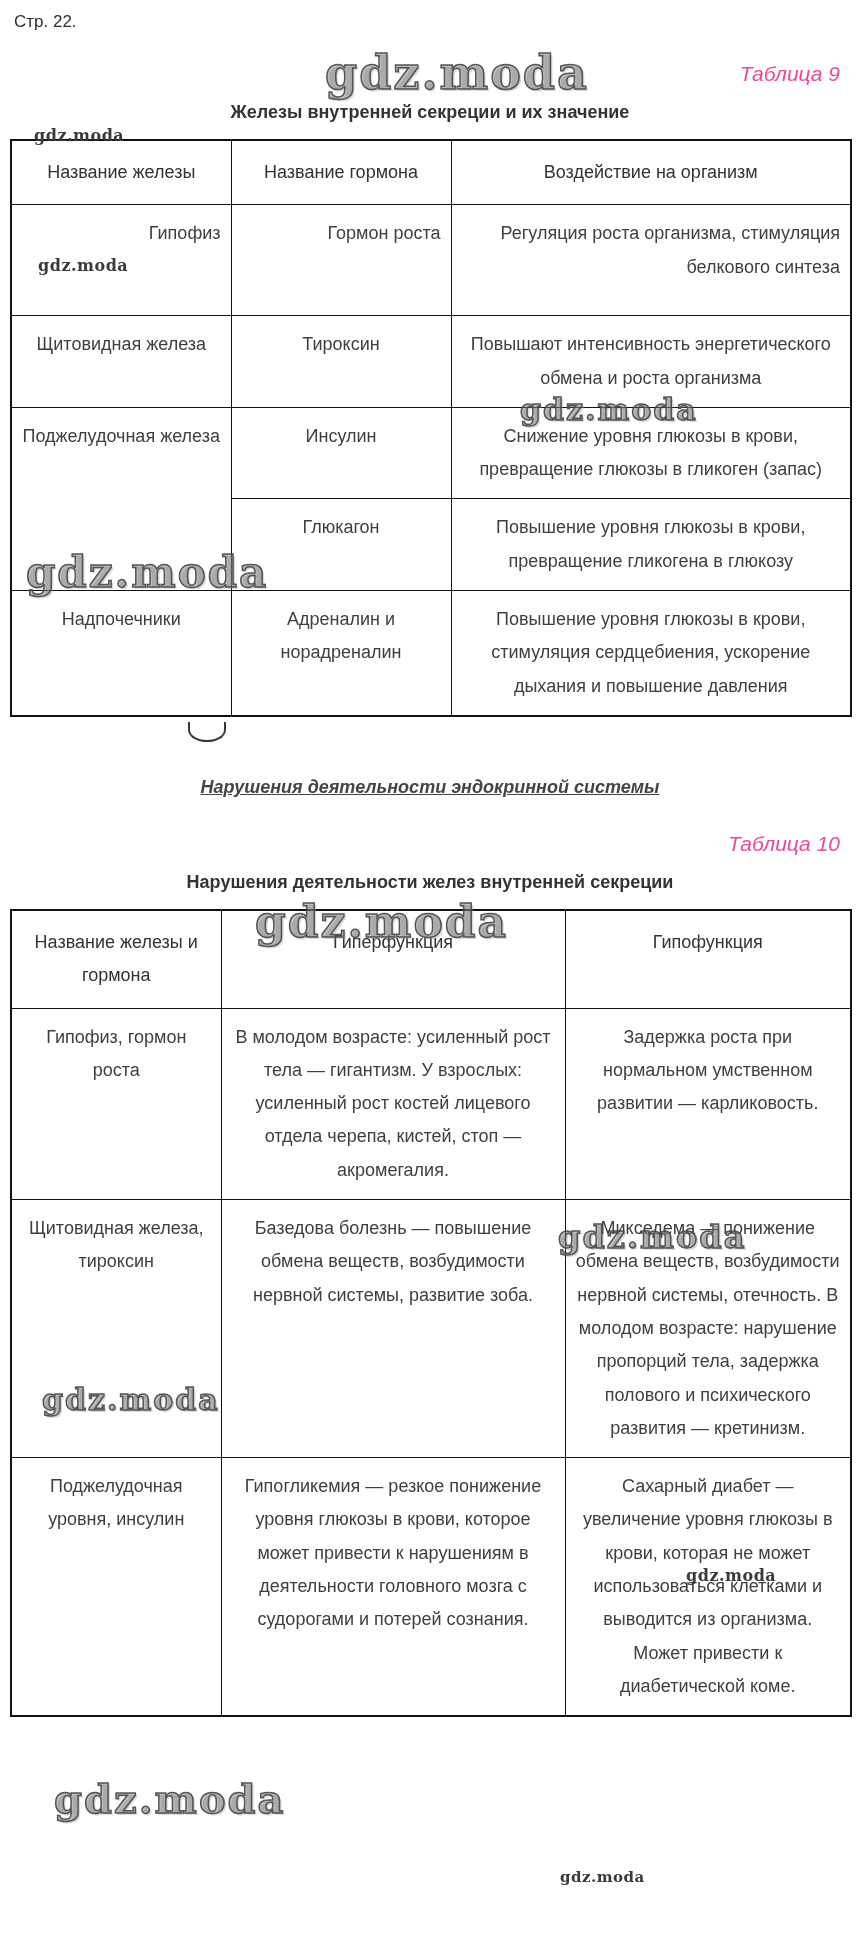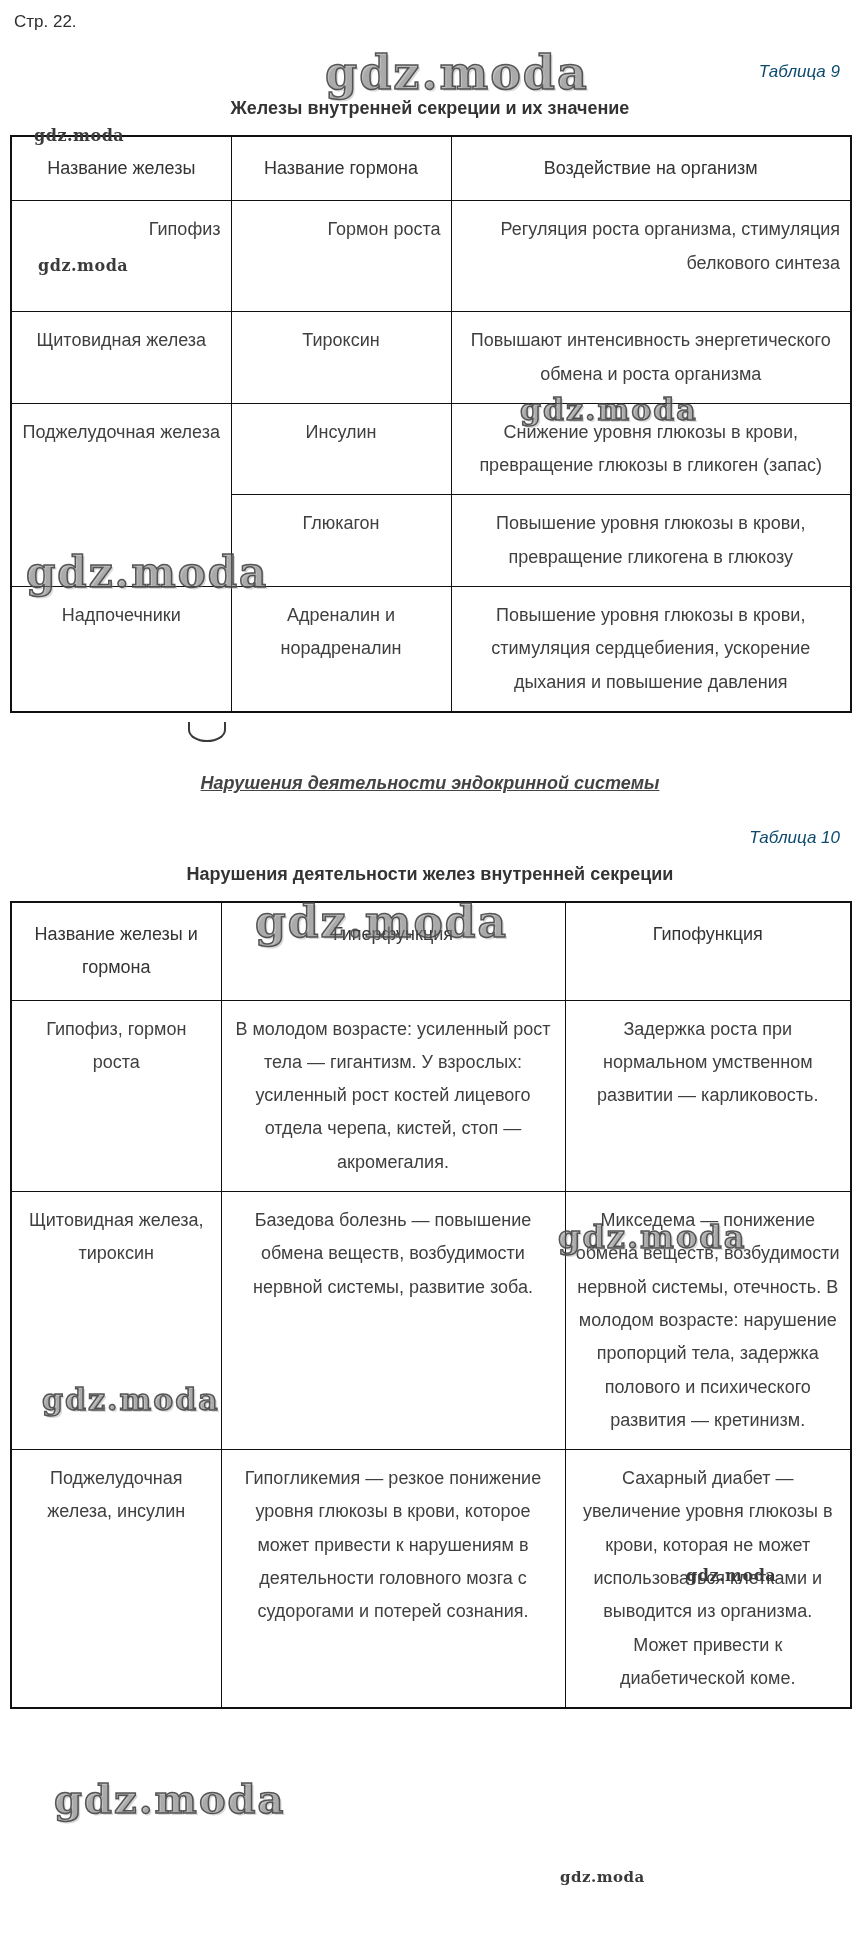--- a/index.html
+++ b/index.html
@@ -13,22 +13,22 @@
     overflow: hidden;
   }
   .page-label {
     padding: 12px 0 0 14px;
     font-size: 17px;
     color: #2e2e2e;
   }
   .caption {
     text-align: right;
     font-style: italic;
-    font-size: 17px;
-    color: #0c4a6e;
+    font-size: 21px;
+    color: #ec4899;
     padding-right: 20px;
   }
   .caption.t9  { margin-top: 30px; }
   .caption.t10 { margin-top: 34px; }
   .table-title {
     text-align: center;
     font-weight: 700;
     font-size: 18px;
     color: #333333;
     margin-top: 16px;
@@ -175,21 +175,21 @@
         <td>Гипофиз, гормон роста</td>
         <td>В молодом возрасте: усиленный рост тела — гигантизм. У взрослых: усиленный рост костей лицевого отдела черепа, кистей, стоп — акромегалия.</td>
         <td>Задержка роста при нормальном умственном развитии — карликовость.</td>
       </tr>
       <tr>
         <td>Щитовидная железа, тироксин</td>
         <td>Базедова болезнь — повышение обмена веществ, возбудимости нервной системы, развитие зоба.</td>
         <td>Микседема — понижение обмена веществ, возбудимости нервной системы, отечность. В молодом возрасте: нарушение пропорций тела, задержка полового и психического развития — кретинизм.</td>
       </tr>
       <tr>
-        <td>Поджелудочная железа, инсулин</td>
+        <td>Поджелудочная уровня, инсулин</td>
         <td>Гипогликемия — резкое понижение уровня глюкозы в крови, которое может привести к нарушениям в деятельности головного мозга с судорогами и потерей сознания.</td>
         <td>Сахарный диабет — увеличение уровня глюкозы в крови, которая не может использоваться клетками и выводится из организма. Может привести к диабетической коме.</td>
       </tr>
     </tbody>
   </table>
 
   <div class="wm wm-hollow" style="left:325px; top:46px;  font-size:46px;">gdz.moda</div>
   <div class="wm wm-solid" style="left:34px;  top:126px; font-size:16px;">gdz.moda</div>
   <div class="wm wm-solid" style="left:38px;  top:256px; font-size:16px;">gdz.moda</div>
   <div class="wm wm-hollow" style="left:520px; top:392px; font-size:30px;">gdz.moda</div>

